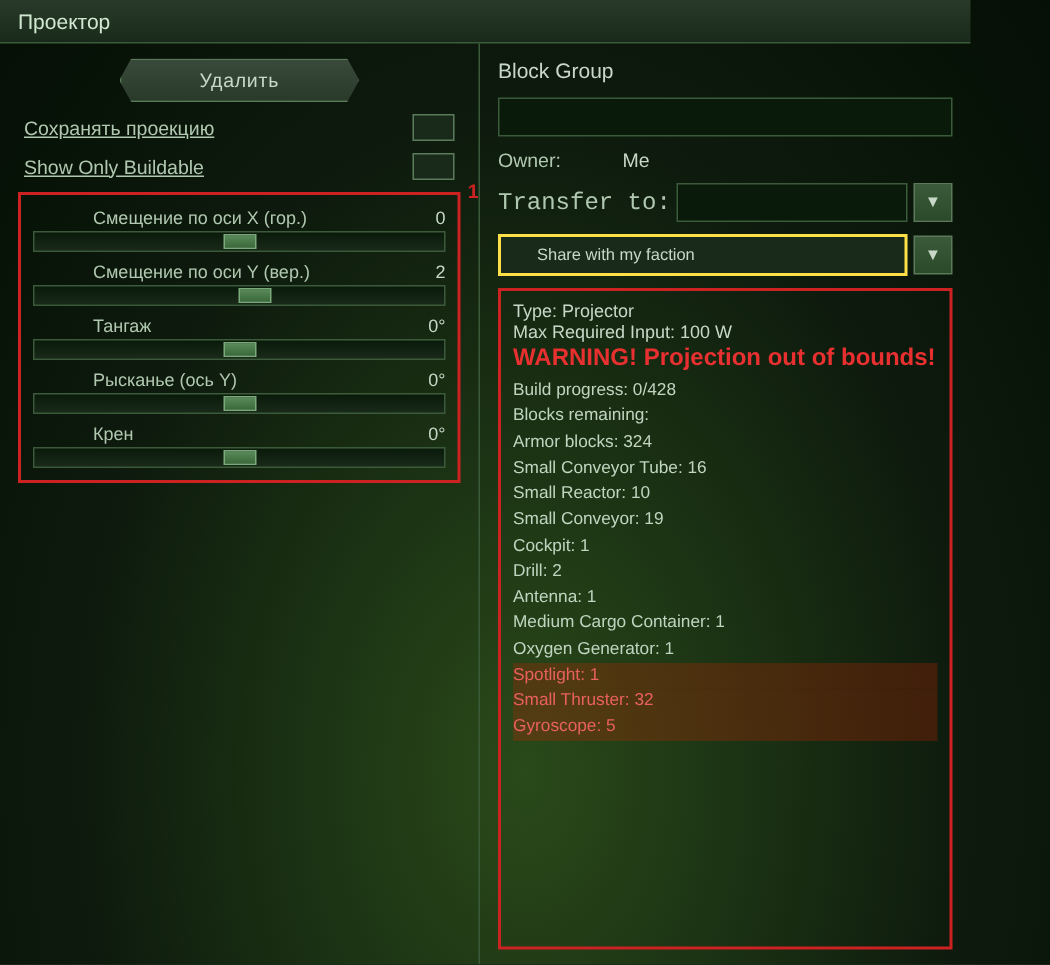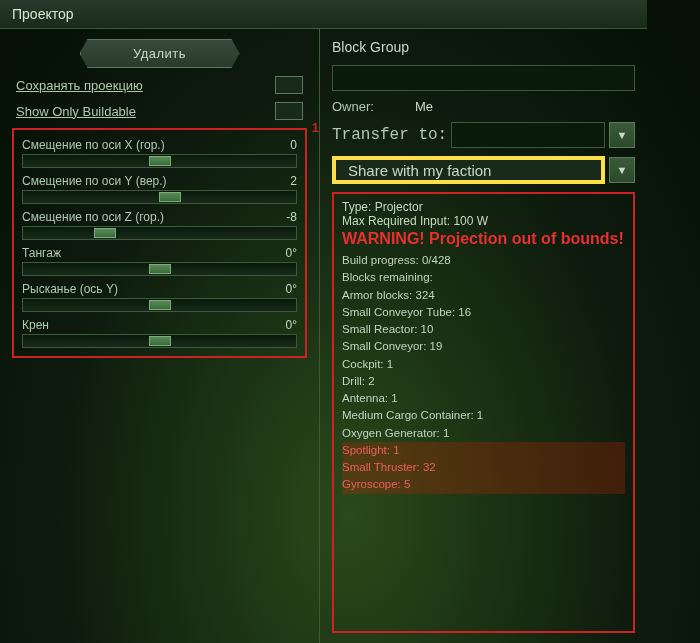--- a/index.html
+++ b/index.html
@@ -118,20 +118,21 @@
       flex-direction: column;
       gap: 2px;
     }
 
     .slider-header {
       display: flex;
       justify-content: space-between;
       align-items: flex-start;
       font-size: 12px;
       color: #b0c8b0;
+      margin-left: 40px;
     }
 
     .slider-value {
       color: #c8d8c8;
       min-width: 25px;
       text-align: right;
     }
 
     .slider-track {
       width: 100%;
@@ -263,24 +264,24 @@
 
     .share-dropdown-row {
       display: flex;
       align-items: center;
       gap: 4px;
     }
 
     .share-dropdown {
       flex: 1;
       background: #1a2a1a;
-      border: 4px solid #fde047;
-      color: #c8d8c8;
-      padding: 4px 12px;
-      font-size: 15px;
+      border: 2px solid #fde047;
+      color: #c8d8c8;
+      padding: 4px 24px;
+      font-size: 11px;
       height: 28px;
       display: flex;
       align-items: center;
     }
 
     
     .info-section {
       border: 2px solid #cc2222;
       padding: 6px 8px;
       flex: 1;
@@ -359,29 +360,20 @@
         <div class="slider-group">
           <div class="slider-header">
             <span>Смещение по оси Y (вер.)</span>
             <span class="slider-value">2</span>
           </div>
           <div class="slider-track">
             <div class="slider-thumb" style="left: calc(54% - 11px);"></div>
           </div>
         </div>
 
-        <div class="slider-group">
-          <div class="slider-header">
-            <span>Смещение по оси Z (гор.)</span>
-            <span class="slider-value">-8</span>
-          </div>
-          <div class="slider-track">
-            <div class="slider-thumb" style="left: calc(30% - 11px);"></div>
-          </div>
-        </div>
 
         <div class="slider-group">
           <div class="slider-header">
             <span>Тангаж</span>
             <span class="slider-value">0°</span>
           </div>
           <div class="slider-track">
             <div class="slider-thumb" style="left: calc(50% - 11px);"></div>
           </div>
         </div>

